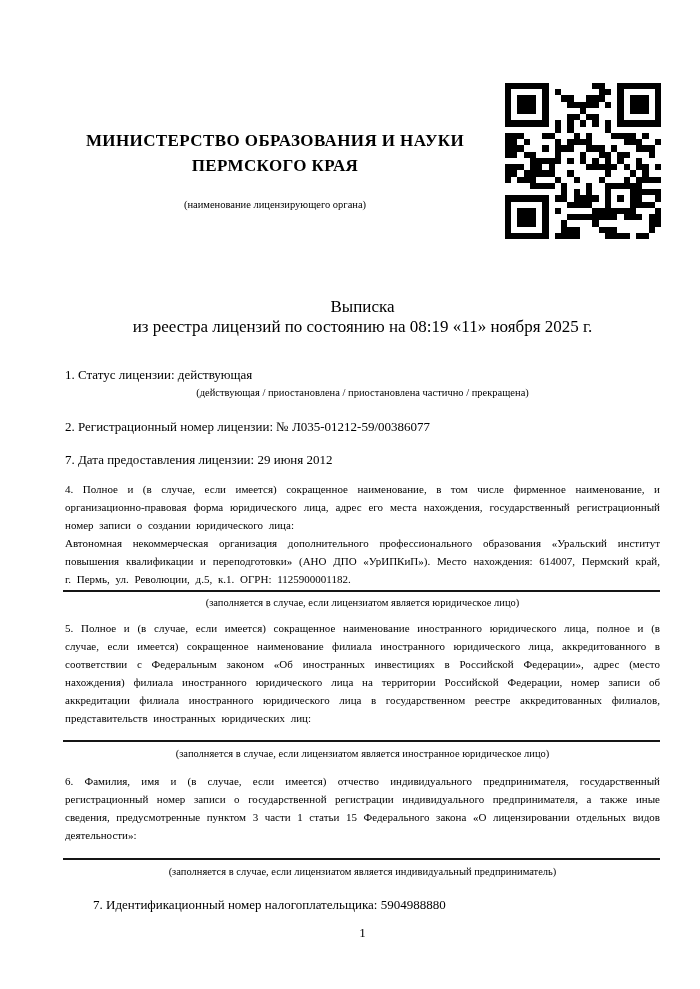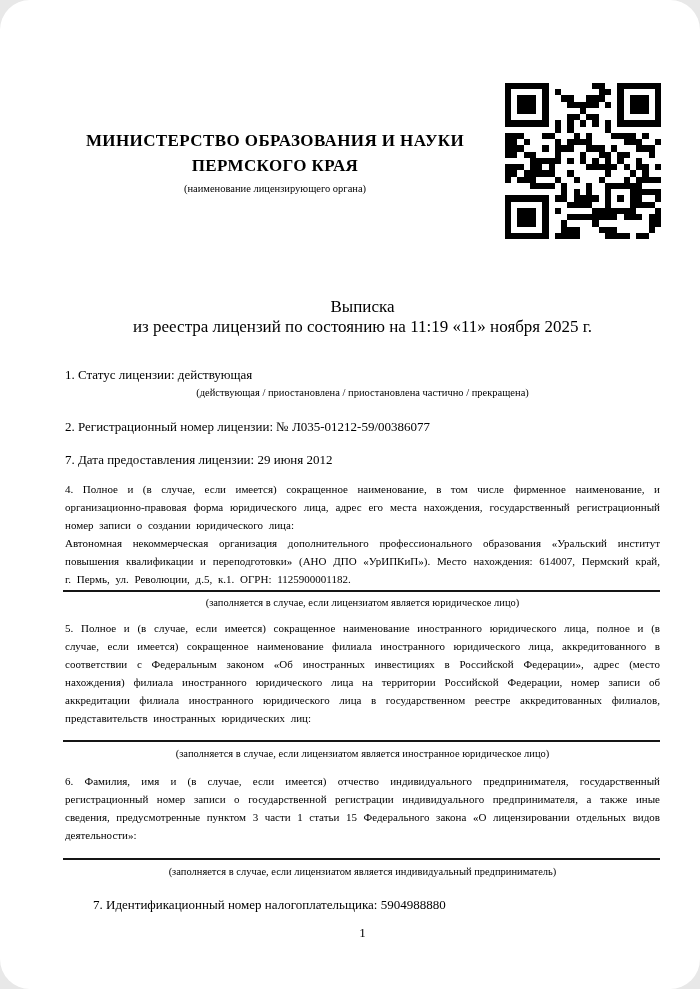--- a/index.html
+++ b/index.html
@@ -1,33 +1,32 @@
 <!DOCTYPE html>
 <html><head>
 <meta charset="utf-8">
 <style>
   html,body{margin:0;padding:0;background:#e8e8e8;}
   .page{
     position:relative;width:700px;height:989px;margin:0 auto;
     background:#ffffff;color:#000;
     font-family:"Liberation Serif","DejaVu Serif",serif;
     overflow:hidden;
-    border-radius:30px;
   }
   .abs{position:absolute;}
   .ministry{
     left:65px;top:128px;width:420px;text-align:center;
   }
   .ministry .line{
     font-size:17px;font-weight:bold;line-height:25px;letter-spacing:.4px;
   }
   .small-caption{
     font-size:10.5px;line-height:13px;color:#000;
   }
-  .ministry .small-caption{margin-top:4px;}
+  .ministry .small-caption{margin-top:20px;}
   .qr{left:505px;top:83px;width:156px;height:156px;}
   .doc-title{
     left:65px;top:297px;width:595px;text-align:center;
     font-size:17px;line-height:20px;
   }
   .item-line{font-size:13px;line-height:18px;white-space:nowrap;}
   .caption-center{width:595px;left:65px;text-align:center;}
   .para{
     left:65px;width:595px;font-size:11px;line-height:18px;
     text-align:justify;text-align-last:left;word-spacing:3px;
@@ -357,21 +356,21 @@
         <rect x="16" y="24" width="1" height="1"></rect>
         <rect x="17" y="24" width="1" height="1"></rect>
         <rect x="18" y="24" width="1" height="1"></rect>
         <rect x="19" y="24" width="1" height="1"></rect>
         <rect x="21" y="24" width="1" height="1"></rect>
         <rect x="22" y="24" width="1" height="1"></rect>
       </svg></div>
 
   <div class="abs doc-title">
     <div>Выписка</div>
-    <div>из реестра лицензий по состоянию на 11:19 «11» ноября 2025 г.</div>
+    <div>из реестра лицензий по состоянию на 08:19 «11» ноября 2025 г.</div>
   </div>
 
   <div class="abs item-line" style="left:65px;top:366px;">1. Статус лицензии: действующая</div>
   <div class="abs small-caption caption-center" style="top:386px;">(действующая / приостановлена / приостановлена частично / прекращена)</div>
 
   <div class="abs item-line" style="left:65px;top:418px;">2. Регистрационный номер лицензии: № Л035-01212-59/00386077</div>
 
   <div class="abs item-line" style="left:65px;top:451px;">7. Дата предоставления лицензии: 29 июня 2012</div>
 
   <div class="abs para" style="top:480px;">

